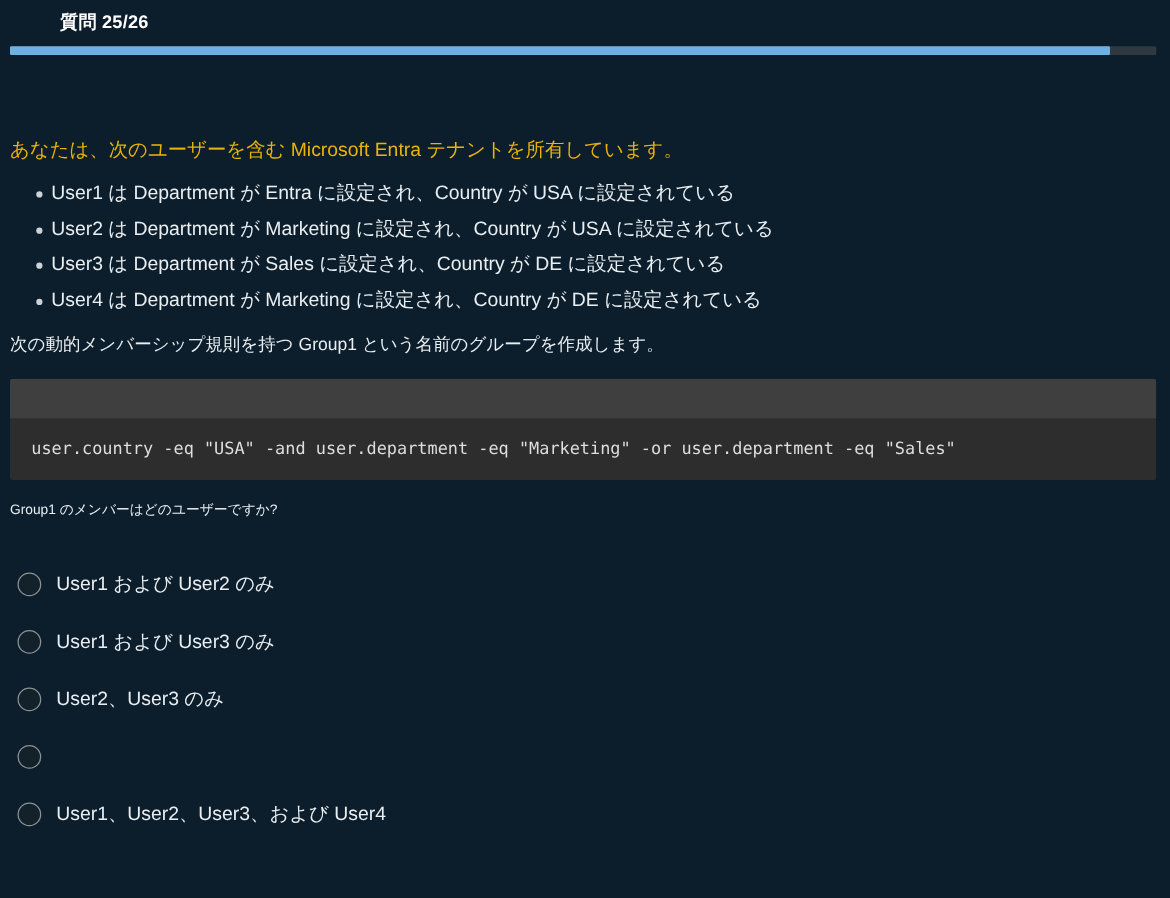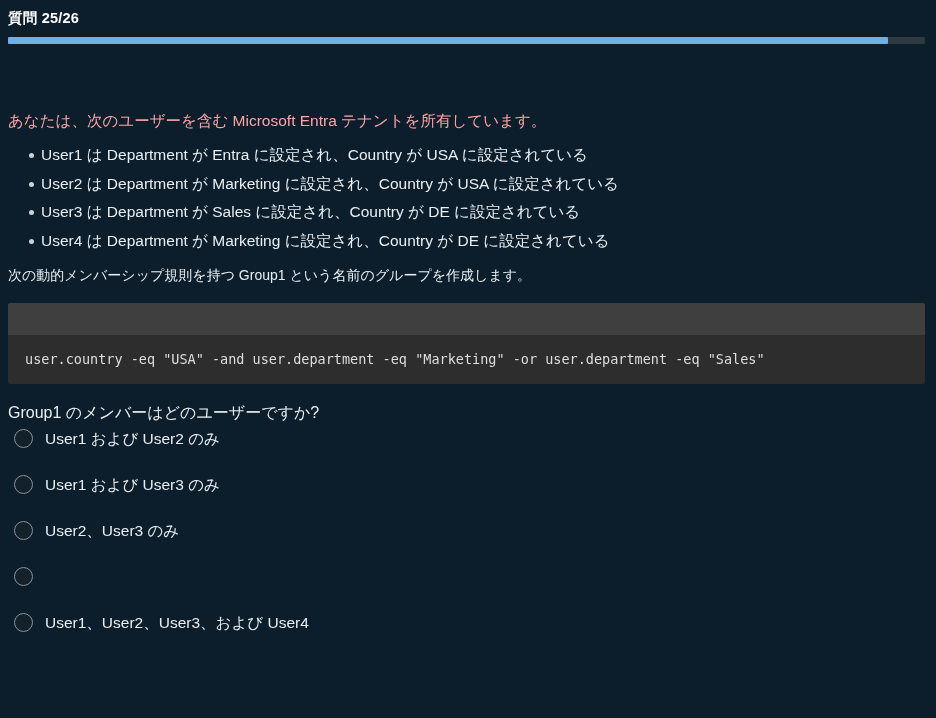--- a/index.html
+++ b/index.html
@@ -16,20 +16,21 @@
     color: #e8eef2;
     font-family: "Liberation Sans", "DejaVu Sans", sans-serif;
     font-size: 15px;
     -webkit-font-smoothing: antialiased;
   }
 
   
   .quiz-header {
     padding: 9px 0 0 8px;
     height: 50px;
+    margin-left: 40px;
   }
   .question-counter {
     font-size: 14.5px;
     font-weight: 700;
     color: #ffffff;
     letter-spacing: 0.2px;
     line-height: 18px;
   }
   .progress-wrap {
     position: absolute;
@@ -50,21 +51,21 @@
   
   .quiz-body {
     position: relative;
     padding: 0 8px;
   }
   .stem {
     margin: 0;
     padding-top: 60px;
     font-size: 15.5px;
     line-height: 1.45;
-    color: #fca5a5;
+    color: #eab308;
   }
   ul.fact-list {
     list-style: none;
     margin: 12px 0 0 0;
     padding: 0;
   }
   ul.fact-list li {
     position: relative;
     padding-left: 33px;
     margin-bottom: 6.5px;
@@ -109,27 +110,28 @@
     font-family: "DejaVu Sans Mono", "Liberation Mono", monospace;
     font-size: 13.5px;
     line-height: 1.35;
     color: #dedede;
     white-space: pre;
   }
 
   
   .question-prompt {
     margin: 17px 0 0 0;
-    font-size: 16px;
+    font-size: 11px;
     line-height: 1.45;
     color: #e9eef2;
   }
 
   
   .options {
+    margin-top: 36px;
   }
   .option-row {
     display: flex;
     align-items: center;
     height: 28px;
     margin-bottom: 18px;
     cursor: pointer;
   }
   .radio {
     flex: 0 0 auto;

